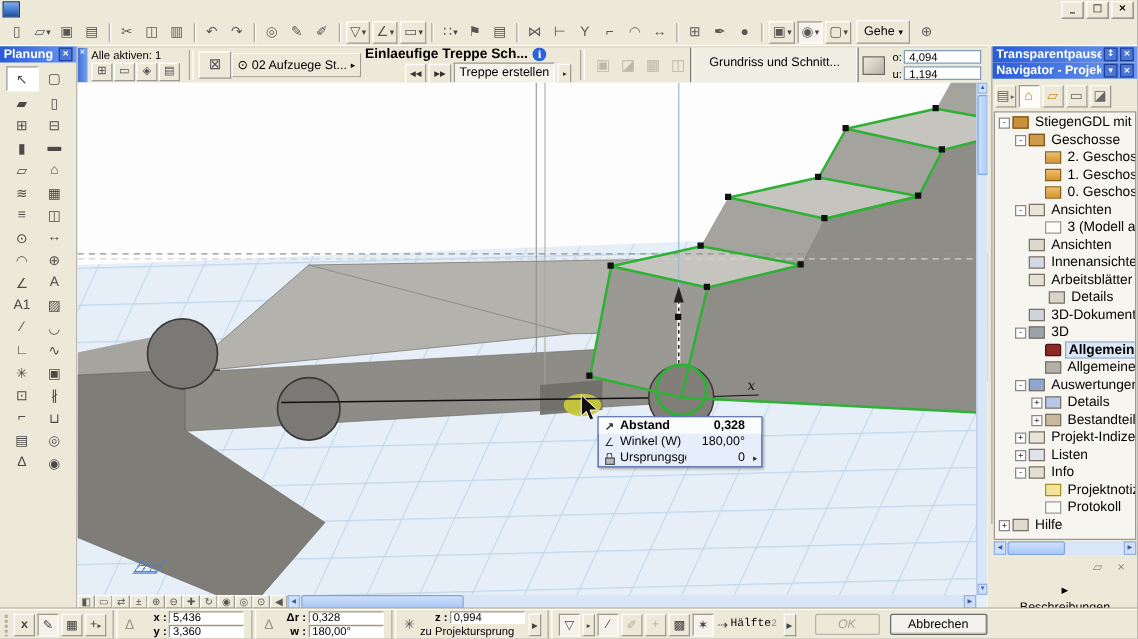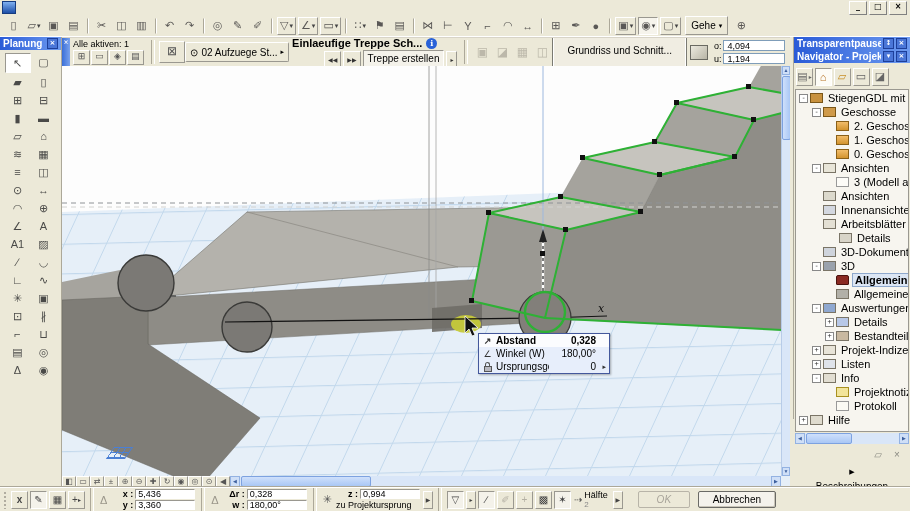--- a/index.html
+++ b/index.html
@@ -157,21 +157,21 @@
   .sbtn.disabled{color:#b4b0a4;}
   .sbtn.tiny{min-width:10px;font-size:6px;}
   .delta{color:#9a968a;font-size:11px;margin:0 2px;flex:none;}
   .cgroup{display:flex;flex-direction:column;gap:1px;margin:0 2px;flex:none;}
   .crow{display:flex;align-items:center;gap:2px;height:10px;}
   .clabel{font-weight:bold;width:22px;text-align:right;font-size:9px;flex:none;}
   .cfield{width:60px;height:10px;background:#fff;border:1px solid;border-color:#9a9890 #fff #fff #9a9890;
           font-size:9px;line-height:9px;padding-left:2px;box-sizing:border-box;}
   .otext{font-size:9px;white-space:nowrap;}
   .snapg{color:#444;font-size:10px;margin:0 2px;}
-  .halfcol{display:flex;flex-direction:column;line-height:9px;font-size:9px;margin-right:4px;}
+  .halfcol{display:flex;line-height:9px;font-size:9px;margin-right:4px;font-family:Liberation Mono, monospace;}
   .halfsub{color:#888;font-size:8px;}
   .okbtn{width:52px;height:17px;border:1px solid #b8b4a8;color:#a8a49a;background:#ece9d8;text-align:center;
          font-size:10px;line-height:15px;border-radius:2px;margin:0 8px 0 14px;box-sizing:border-box;flex:none;font-style:italic;}
   .cancelbtn{width:78px;height:17px;border:1px solid #6a6a66;background:#f4f2ec;border-radius:2px;font-size:10px;
              text-align:center;line-height:15px;box-shadow:inset -1px -1px 0 #c8c4b8;box-sizing:border-box;flex:none;}
 </style>
 </head>
 <body>
 
 <div id="app">

